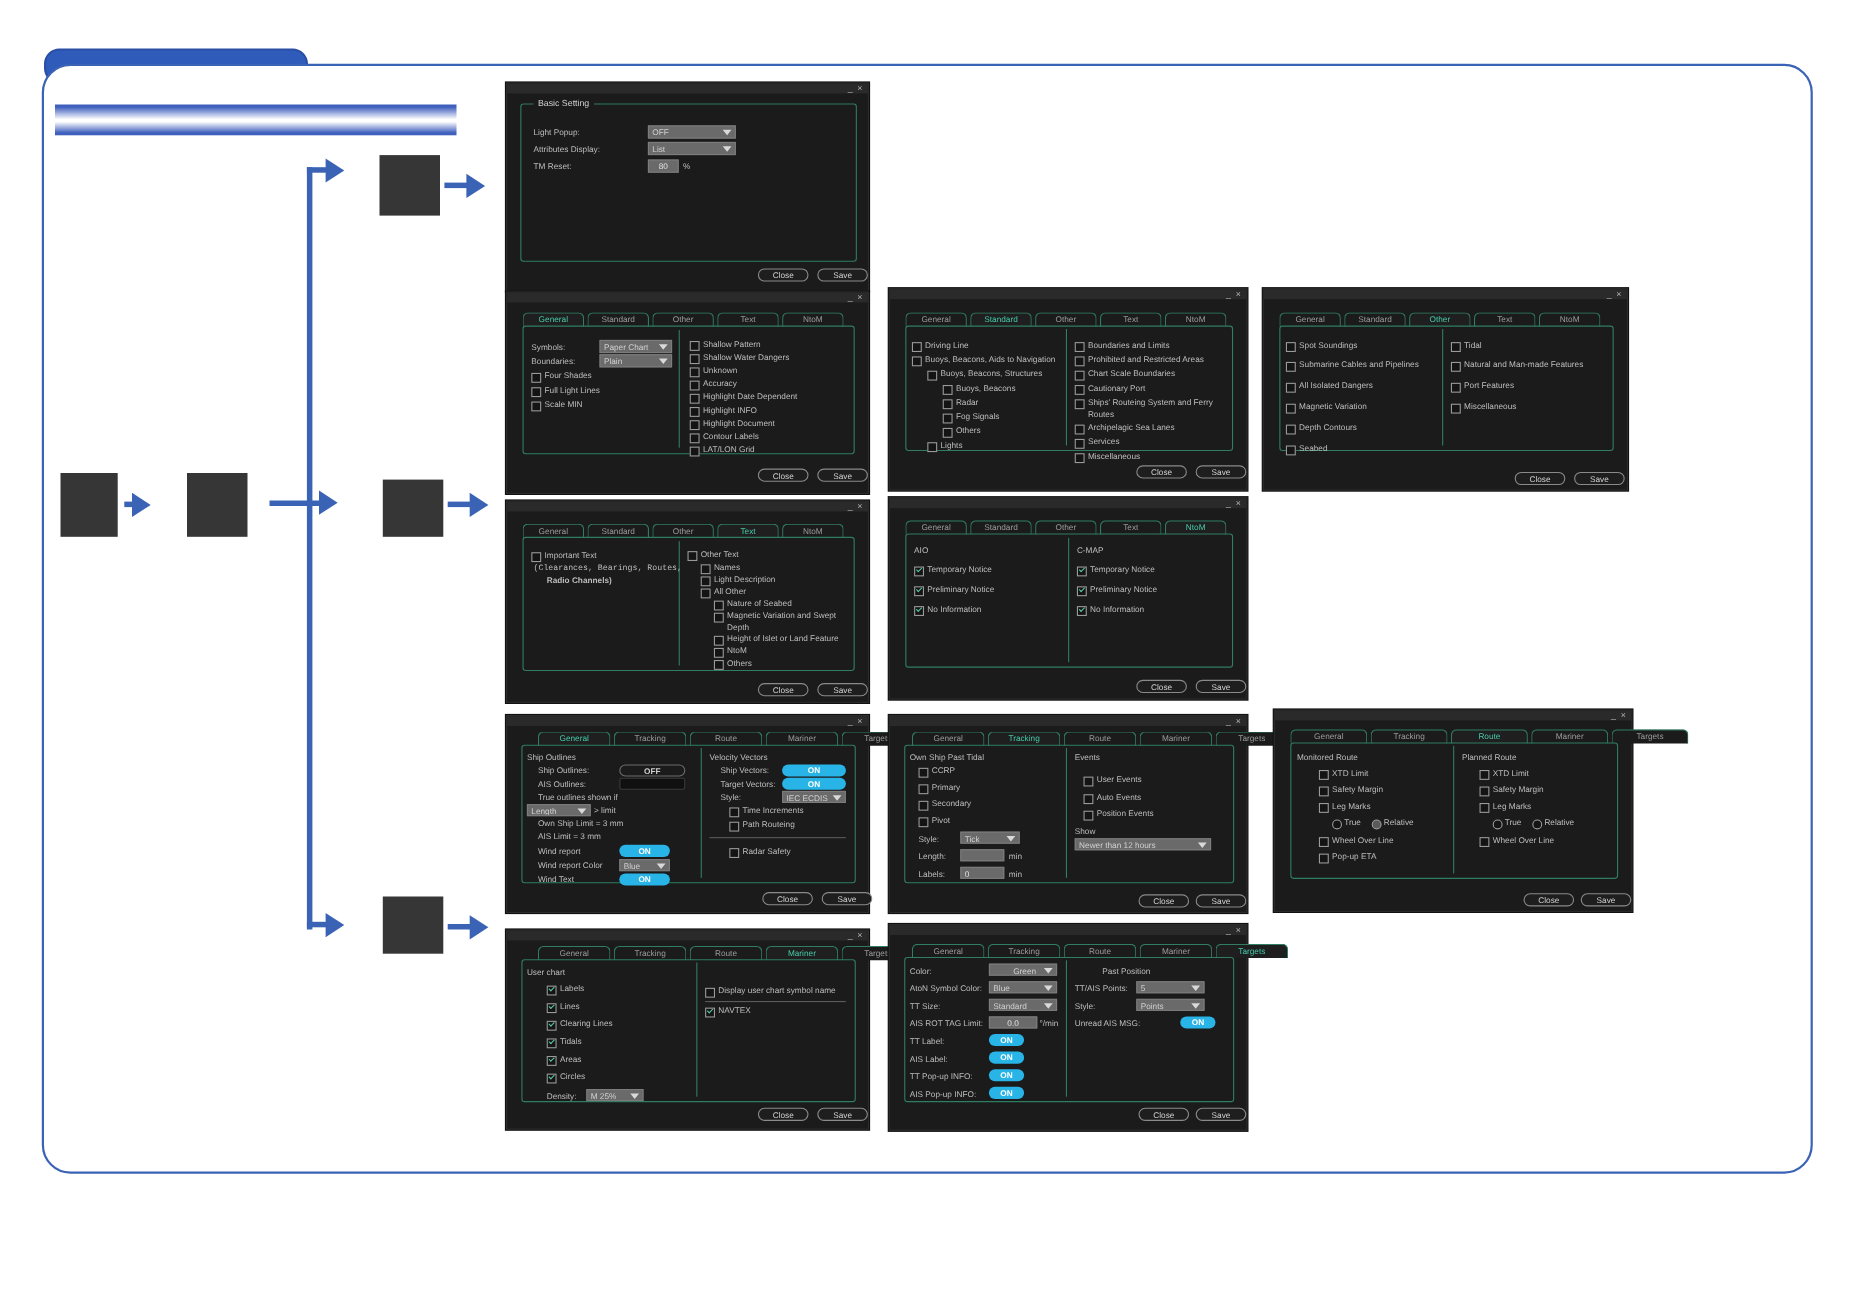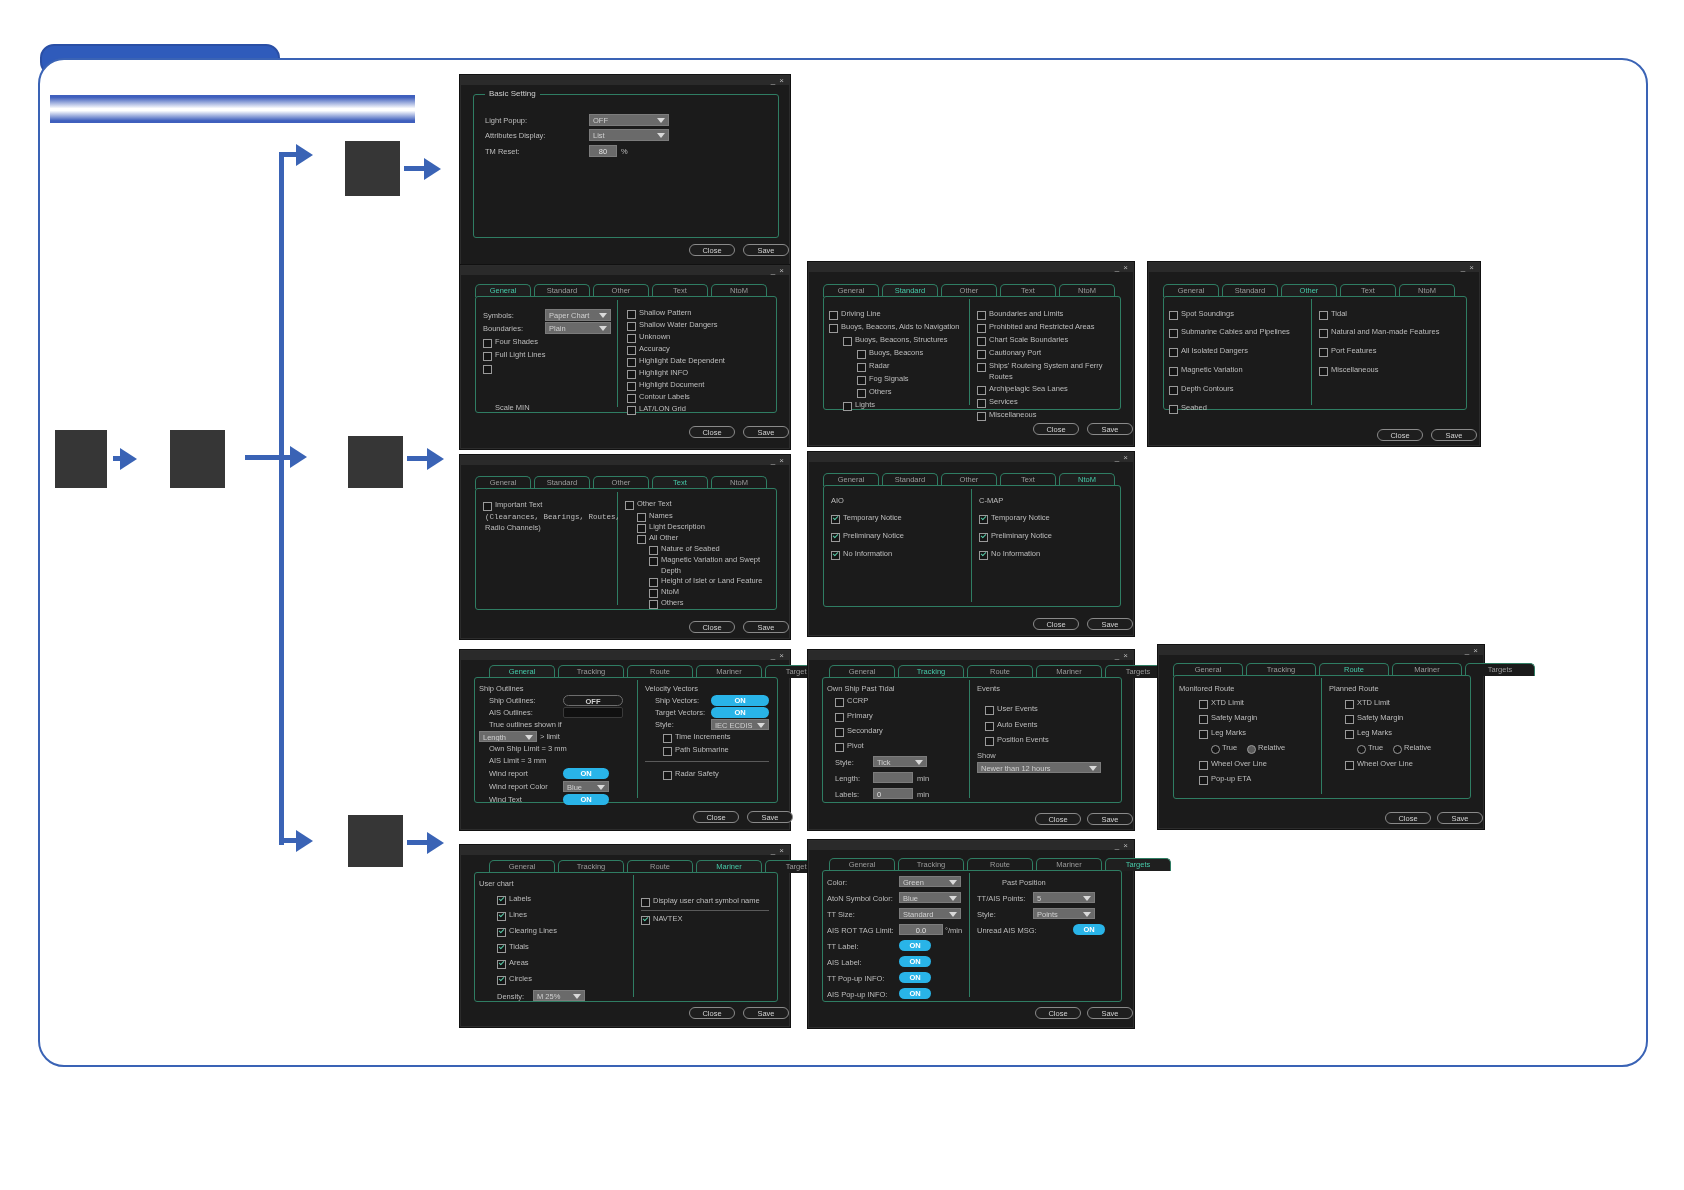--- a/index.html
+++ b/index.html
@@ -137,21 +137,21 @@
   <div class="combo" style="left:84px;top:56px;width:66px;height:12px;">
     <span>Plain</span>
     <span class="car"></span>
   </div>
 
   <div class="chk" style="left:22px;top:73px;"></div>
   <div class="lbl" style="left:34px;top:71px;">Four Shades</div>
   <div class="chk" style="left:22px;top:86px;"></div>
   <div class="lbl" style="left:34px;top:84px;">Full Light Lines</div>
   <div class="chk" style="left:22px;top:99px;"></div>
-  <div class="lbl" style="left:34px;top:97px;margin-top:40px;">Scale MIN</div>
+  <div class="lbl" style="left:34px;top:97px;">Scale MIN</div>
 
   <div class="chk" style="left:166px;top:44px;"></div>
   <div class="lbl" style="left:178px;top:42px;">Shallow Pattern</div>
   <div class="chk" style="left:166px;top:56px;"></div>
   <div class="lbl" style="left:178px;top:54px;">Shallow Water Dangers</div>
   <div class="chk" style="left:166px;top:68px;"></div>
   <div class="lbl" style="left:178px;top:66px;">Unknown</div>
   <div class="chk" style="left:166px;top:80px;"></div>
   <div class="lbl" style="left:178px;top:78px;">Accuracy</div>
   <div class="chk" style="left:166px;top:92px;"></div>
@@ -271,21 +271,21 @@
     <div class="tab" style="width:42px;">Other</div>
     <div class="tab active" style="width:42px;">Text</div>
     <div class="tab" style="width:42px;">NtoM</div>
   </div>
   <div class="panel" style="left:14px;top:32px;width:300px;height:120px;"></div>
   <div class="vsep" style="left:156px;top:36px;height:113px;"></div>
 
   <div class="chk" style="left:22px;top:46px;"></div>
   <div class="lbl" style="left:34px;top:44px;">Important Text</div>
   <div class="lbl" style="left:24px;top:56px;font-family:Liberation Mono, monospace;">(Clearances, Bearings, Routes,</div>
-  <div class="lbl" style="left:24px;top:67px;">Radio Channels)</div>
+  <div class="lbl" style="left:36px;top:67px;font-weight:bold;">Radio Channels)</div>
 
   <div class="chk" style="left:164px;top:45px;"></div>
   <div class="lbl" style="left:176px;top:43px;">Other Text</div>
   <div class="chk" style="left:176px;top:57px;"></div>
   <div class="lbl" style="left:188px;top:55px;">Names</div>
   <div class="chk" style="left:176px;top:68px;"></div>
   <div class="lbl" style="left:188px;top:66px;">Light Description</div>
   <div class="chk" style="left:176px;top:79px;"></div>
   <div class="lbl" style="left:188px;top:77px;">All Other</div>
   <div class="chk" style="left:188px;top:90px;"></div>
@@ -383,21 +383,21 @@
   <div class="lbl" style="left:194px;top:57px;">Target Vectors:</div>
   <div class="toggle" style="left:250px;top:56px;width:58px;height:11px;">ON</div>
   <div class="lbl" style="left:194px;top:69px;">Style:</div>
   <div class="combo" style="left:250px;top:68px;width:58px;height:11px;">
     <span>IEC ECDIS</span>
     <span class="car"></span>
   </div>
   <div class="chk" style="left:202px;top:83px;"></div>
   <div class="lbl" style="left:214px;top:81px;">Time Increments</div>
   <div class="chk" style="left:202px;top:96px;"></div>
-  <div class="lbl" style="left:214px;top:94px;">Path Submarine</div>
+  <div class="lbl" style="left:214px;top:94px;">Path Routeing</div>
   <div class="hsep" style="left:184px;top:110px;width:124px;"></div>
   <div class="chk" style="left:202px;top:120px;"></div>
   <div class="lbl" style="left:214px;top:118px;">Radar Safety</div>
 
   <div class="btn" style="left:232px;top:160px;width:46px;height:12px;">Close</div>
   <div class="btn" style="left:286px;top:160px;width:46px;height:12px;">Save</div>
 </div>
 
 <div class="win" style="left:808px;top:650px;width:324px;height:178px;">
   <div class="win-title">
@@ -551,21 +551,21 @@
     <div class="tab" style="width:52px;">General</div>
     <div class="tab" style="width:52px;">Tracking</div>
     <div class="tab" style="width:52px;">Route</div>
     <div class="tab" style="width:52px;">Mariner</div>
     <div class="tab active" style="width:52px;">Targets</div>
   </div>
   <div class="panel" style="left:13px;top:29px;width:298px;height:130px;"></div>
   <div class="vsep" style="left:160px;top:32px;height:124px;"></div>
 
   <div class="lbl" style="left:18px;top:37px;">Color:</div>
-  <div class="combo" style="left:90px;top:35px;width:62px;height:11px;">
+  <div class="combo" style="left:90px;top:35px;width:62px;height:11px;text-align:center;">
     <span>Green</span>
     <span class="car"></span>
   </div>
   <div class="lbl" style="left:18px;top:53px;">AtoN Symbol Color:</div>
   <div class="combo" style="left:90px;top:51px;width:62px;height:11px;">
     <span>Blue</span>
     <span class="car"></span>
   </div>
   <div class="lbl" style="left:18px;top:69px;">TT Size:</div>
   <div class="combo" style="left:90px;top:67px;width:62px;height:11px;">

